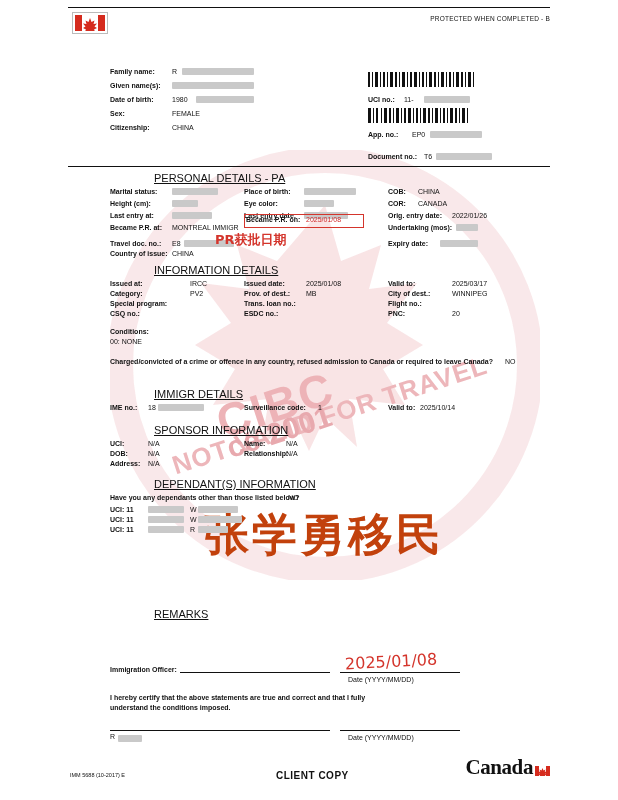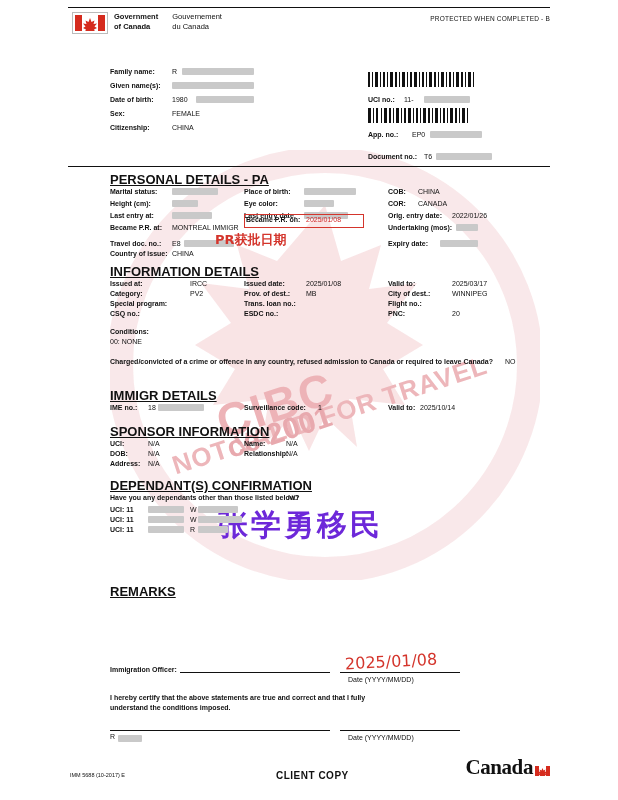--- a/index.html
+++ b/index.html
@@ -46,23 +46,23 @@
     color:#e8a9ae;
   }
   .wm-notvalid{
     left:165px;top:400px;
     font-size:26px;
     transform:rotate(-18deg);
     color:#edb6ba;
     letter-spacing:1px;
   }
   .wm-cn{
-    left:218px;top:505px;
-    font-size:30px;
-    color:#6d28d9;
+    left:204px;top:505px;
+    font-size:45px;
+    color:#c2410c;
     font-family:"DejaVu Sans", sans-serif;
     letter-spacing:3px;
   }
   
   .sheet{position:absolute;inset:0;z-index:3;}
   .top-rule{
     position:absolute;left:68px;top:7px;width:482px;height:1px;background:#111;
   }
   .flagbox{
     position:absolute;left:72px;top:12px;width:34px;height:20px;
@@ -91,22 +91,22 @@
   }
   
   .lbl{
     position:absolute;font-size:7px;font-weight:bold;color:#111;white-space:nowrap;
   }
   .val{
     position:absolute;font-size:7px;color:#111;white-space:nowrap;
   }
   .red{color:#d22b2b;}
   .sec{
-    position:absolute;font-size:13px;font-weight:bold;
-    text-decoration:underline;color:#111;white-space:nowrap;
+    position:absolute;font-size:11px;font-weight:normal;
+    text-decoration:underline;color:#111;white-space:nowrap;margin-left:44px;
   }
   .redact{
     position:absolute;background:#c9c9c9;height:7px;border-radius:1px;
   }
   .barcode{position:absolute;height:15px;}
   .barcode svg{display:block;}
   
   .pr-box{
     position:absolute;left:244px;top:214px;width:118px;height:12px;
     border:1px solid #d4352c;
@@ -161,30 +161,20 @@
 
     <div class="flagbox">
       <svg class="flag" viewBox="0 0 60 32">
         <rect x="0" y="0" width="14" height="32" fill="#d52b1e"></rect>
         <rect x="46" y="0" width="14" height="32" fill="#d52b1e"></rect>
         <rect x="14" y="0" width="32" height="32" fill="#fff"></rect>
         <path d="M30 6 l3 8 6 -3 -2 7 7 -1 -5 6 5 3 -6 3 3 6 -8 -1 1 7 -4 -4 -4 4 1 -7 -8 1 3 -6 -6 -3 5 -3 -5 -6 7 1 -2 -7 6 3z" fill="#d52b1e"></path>
       </svg>
     </div>
 
-    <div class="govtext">
-      <span class="gov-col">
-        <b>Government</b><br>
-        <b>of Canada</b>
-      </span>
-      <span class="gov-col second">
-        <span>Gouvernement</span><br>
-        <span>du Canada</span>
-      </span>
-    </div>
 
     <div class="protected">PROTECTED WHEN COMPLETED - B</div>
 
 
     <div class="lbl" style="left:110px;top:68px;">Family name:</div>
     <div class="val" style="left:172px;top:68px;">R</div>
     <div class="redact" style="left:182px;top:68px;width:72px;"></div>
 
     <div class="lbl" style="left:110px;top:82px;">Given name(s):</div>
     <div class="redact" style="left:172px;top:82px;width:82px;"></div>
@@ -397,41 +387,41 @@
 
     <div class="lbl" style="left:110px;top:460px;">Address:</div>
     <div class="val" style="left:148px;top:460px;">N/A</div>
 
     <div class="lbl" style="left:244px;top:440px;">Name:</div>
     <div class="val" style="left:286px;top:440px;">N/A</div>
 
     <div class="lbl" style="left:244px;top:450px;">Relationship:</div>
     <div class="val" style="left:286px;top:450px;">N/A</div>
 
-    <div class="sec" style="left:110px;top:478px;">DEPENDANT(S) CONFIRMATION</div>
+    <div class="sec" style="left:110px;top:478px;">DEPENDANT(S) INFORMATION</div>
 
     <div class="lbl" style="left:110px;top:494px;">Have you any dependants other than those listed below?</div>
     <div class="val" style="left:288px;top:494px;">NO</div>
 
     <div class="lbl" style="left:110px;top:506px;">UCI: 11</div>
     <div class="redact" style="left:148px;top:506px;width:36px;"></div>
     <div class="val" style="left:190px;top:506px;">W</div>
     <div class="redact" style="left:198px;top:506px;width:40px;"></div>
 
     <div class="lbl" style="left:110px;top:516px;">UCI: 11</div>
     <div class="redact" style="left:148px;top:516px;width:36px;"></div>
     <div class="val" style="left:190px;top:516px;">W</div>
     <div class="redact" style="left:198px;top:516px;width:44px;"></div>
 
     <div class="lbl" style="left:110px;top:526px;">UCI: 11</div>
     <div class="redact" style="left:148px;top:526px;width:36px;"></div>
     <div class="val" style="left:190px;top:526px;">R</div>
     <div class="redact" style="left:198px;top:526px;width:30px;"></div>
 
-    <div class="sec" style="left:110px;top:584px;">REMARKS</div>
+    <div class="sec" style="left:110px;top:608px;">REMARKS</div>
 
     <div class="lbl" style="left:110px;top:666px;">Immigration Officer:</div>
     <div class="sigline" style="left:180px;top:672px;width:150px;"></div>
     <div class="sigline" style="left:340px;top:672px;width:120px;"></div>
     <div class="lbl" style="left:348px;top:676px;font-weight:normal;">Date (YYYY/MM/DD)</div>
     <div class="hand-date">2025/01/08</div>
 
     <div class="lbl" style="left:110px;top:694px;">I hereby certify that the above statements are true and correct and that I fully</div>
     <div class="lbl" style="left:110px;top:704px;">understand the conditions imposed.</div>
 

